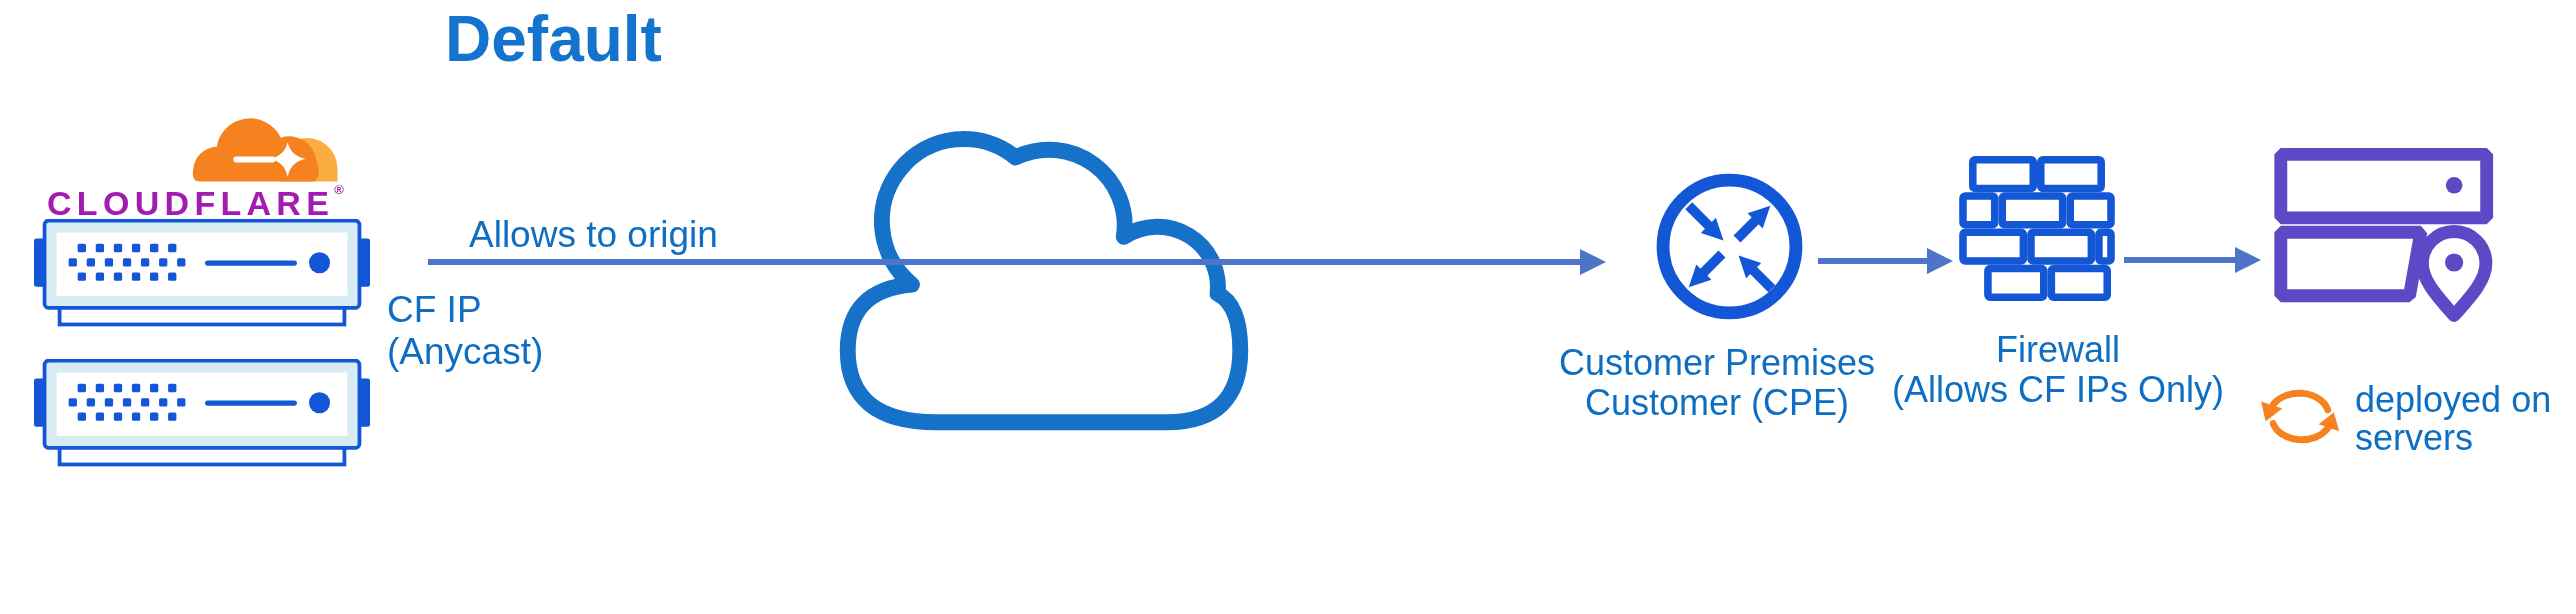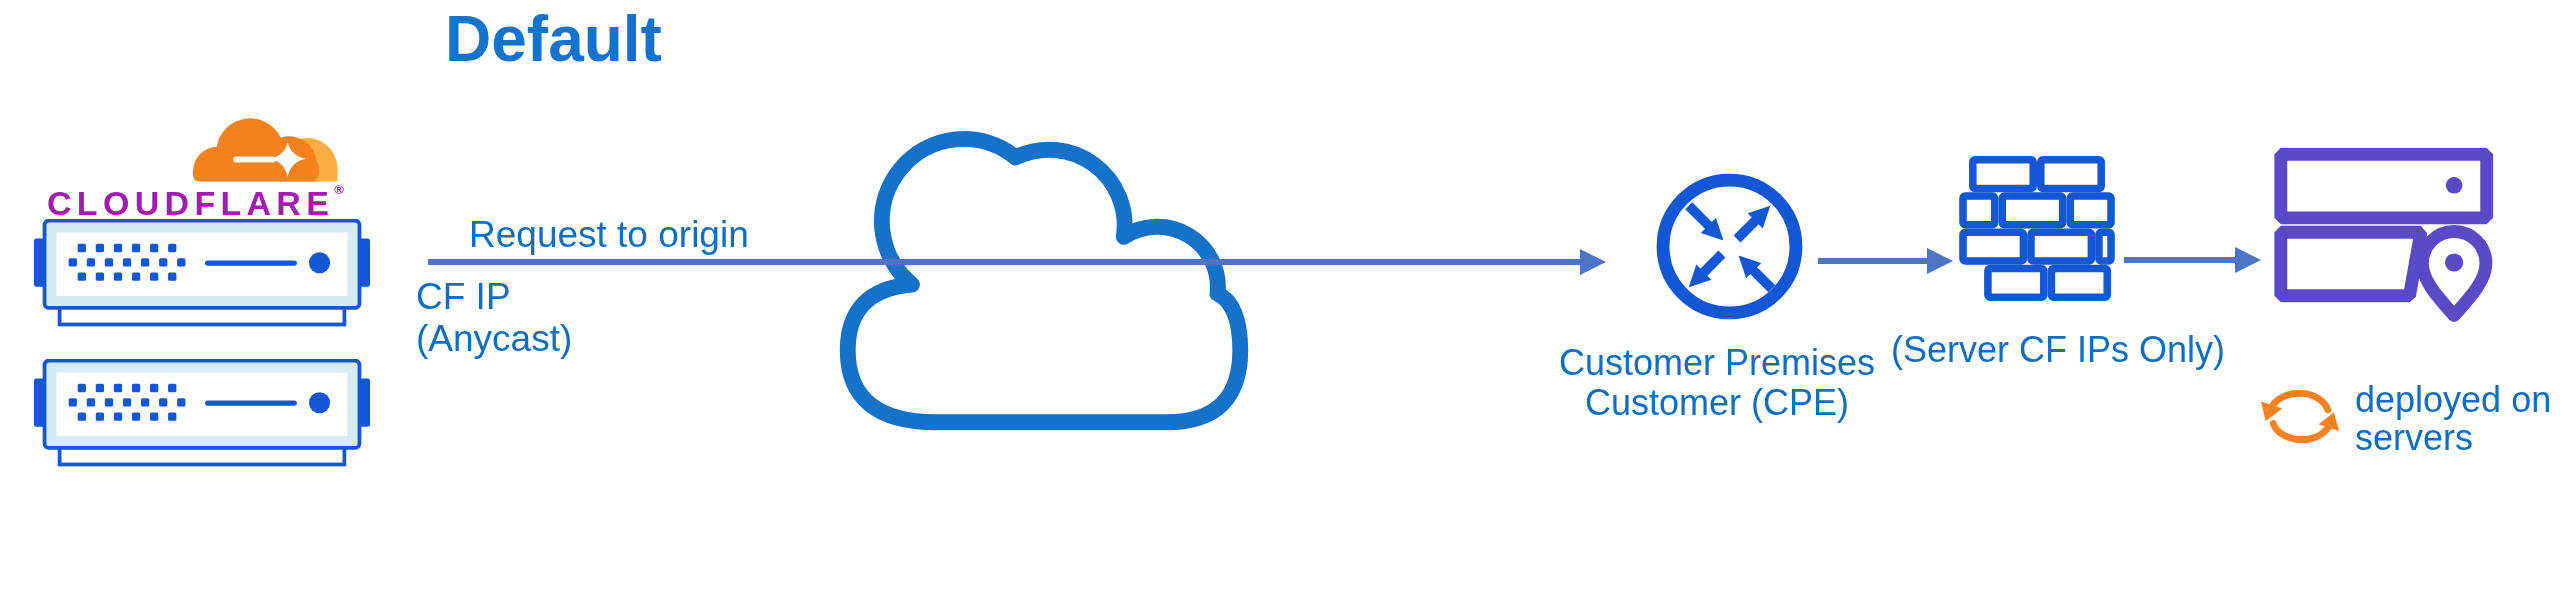--- a/index.html
+++ b/index.html
@@ -7,21 +7,21 @@
     position:relative;width:2576px;height:484px;background:#ffffff;overflow:hidden;
     font-family:"Liberation Sans",sans-serif;
   }
   .abs{position:absolute;}
   
   .title{
     left:445px;top:1.5px;font-size:64px;font-weight:600;color:#1373cd;letter-spacing:0px;
   }
   .lbl{color:#0d6ec2;font-size:36px;line-height:40px;font-weight:400;}
   .req-label{left:469px;top:215px;font-size:37px;}
-  .cfip-label{left:387px;top:276px;font-size:37px;line-height:42px;margin-left:29px;}
+  .cfip-label{left:387px;top:289px;font-size:37px;line-height:42px;}
   .internet-label{left:892px;top:357px;width:303px;text-align:center;font-size:38px;}
   .cpe-label{left:1559px;top:343px;text-align:center;}
   .fw-label{left:1869px;top:330px;width:378px;text-align:center;}
   .origin-label{left:2260px;top:322px;}
   .cfd-label{left:2355px;top:381px;line-height:38px;}
   .wordmark{
     left:47px;top:182px;font-size:34px;font-weight:700;color:#a21caf;letter-spacing:5.3px;
     white-space:nowrap;
   }
   .wordmark sup{font-size:13px;letter-spacing:0;vertical-align:21px;}
@@ -209,36 +209,37 @@
 
   <svg class="abs sync-svg" width="91" height="67" viewBox="0 0 120 88">
     <g stroke="#f6821f" stroke-width="9" fill="none" stroke-linecap="round">
       <path d="M 96 34 A 39 29 0 0 0 24 27"></path>
       <path d="M 24 52 A 39 29 0 0 0 96 58"></path>
     </g>
     <polygon points="14,49 36,32 8,23" fill="#f6821f"></polygon>
     <polygon points="104,37 84,53 111,62" fill="#f6821f"></polygon>
   </svg>
 
-  <div class="abs lbl req-label">Request to origin</div>
+  <div class="abs lbl req-label">Allows to origin</div>
 
   <div class="abs lbl cfip-label">
     <div>CF IP</div>
     <div>(Anycast)</div>
   </div>
 
   <div class="abs lbl internet-label">Internet</div>
 
   <div class="abs lbl cpe-label">
     <div>Customer Premises</div>
     <div>Customer (CPE)</div>
   </div>
 
   <div class="abs lbl fw-label">
-    <div>(Server CF IPs Only)</div>
+    <div>Firewall</div>
+    <div>(Allows CF IPs Only)</div>
   </div>
 
 
   <div class="abs lbl cfd-label">
     <div>deployed on</div>
     <div>servers</div>
   </div>
 
 </div>
 

